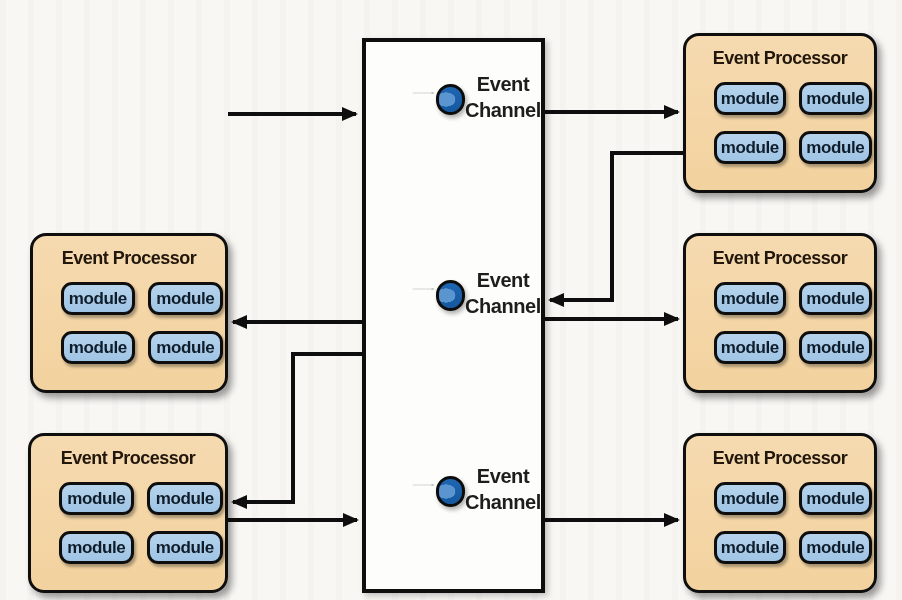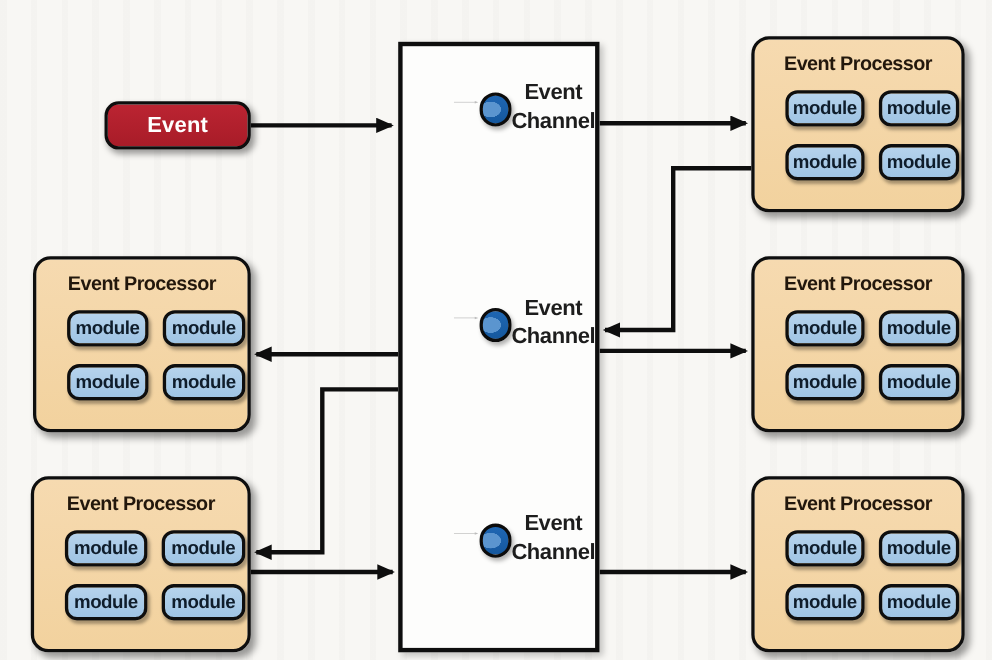--- a/index.html
+++ b/index.html
@@ -94,23 +94,20 @@
     <path class="wire" d="M228,114 H356" marker-end="url(#ah)"></path>
     <path class="wire" d="M545,112 H678" marker-end="url(#ah)"></path>
     <path class="wire" d="M683,153 H612 V300 H550" marker-end="url(#ah)"></path>
     <path class="wire" d="M362,322 H233" marker-end="url(#ah)"></path>
     <path class="wire" d="M545,319 H678" marker-end="url(#ah)"></path>
     <path class="wire" d="M362,354 H293 V502 H233" marker-end="url(#ah)"></path>
     <path class="wire" d="M228,520 H357" marker-end="url(#ah)"></path>
     <path class="wire" d="M545,520 H678" marker-end="url(#ah)"></path>
   </svg>
 
-  <div class="node event-pill" style="left:95px; top:92px; width:133px; height:44px;">
-    <span>Event</span>
-  </div>
 
   <div class="node channel-box" style="left:362px; top:38px; width:183px; height:555px;">
 
     <div class="sec" style="top:20px;">
       <svg class="flow" width="136" height="16" viewBox="0 0 136 16">
         <line x1="4" y1="8" x2="112" y2="8" stroke="#bdbdbd" stroke-width="3.5"></line>
         <polygon points="110,1.5 128,8 110,14.5" fill="#bdbdbd"></polygon>
       </svg>
       <div class="cylinder"></div>
       <div class="channel-label">Event Channel</div>

